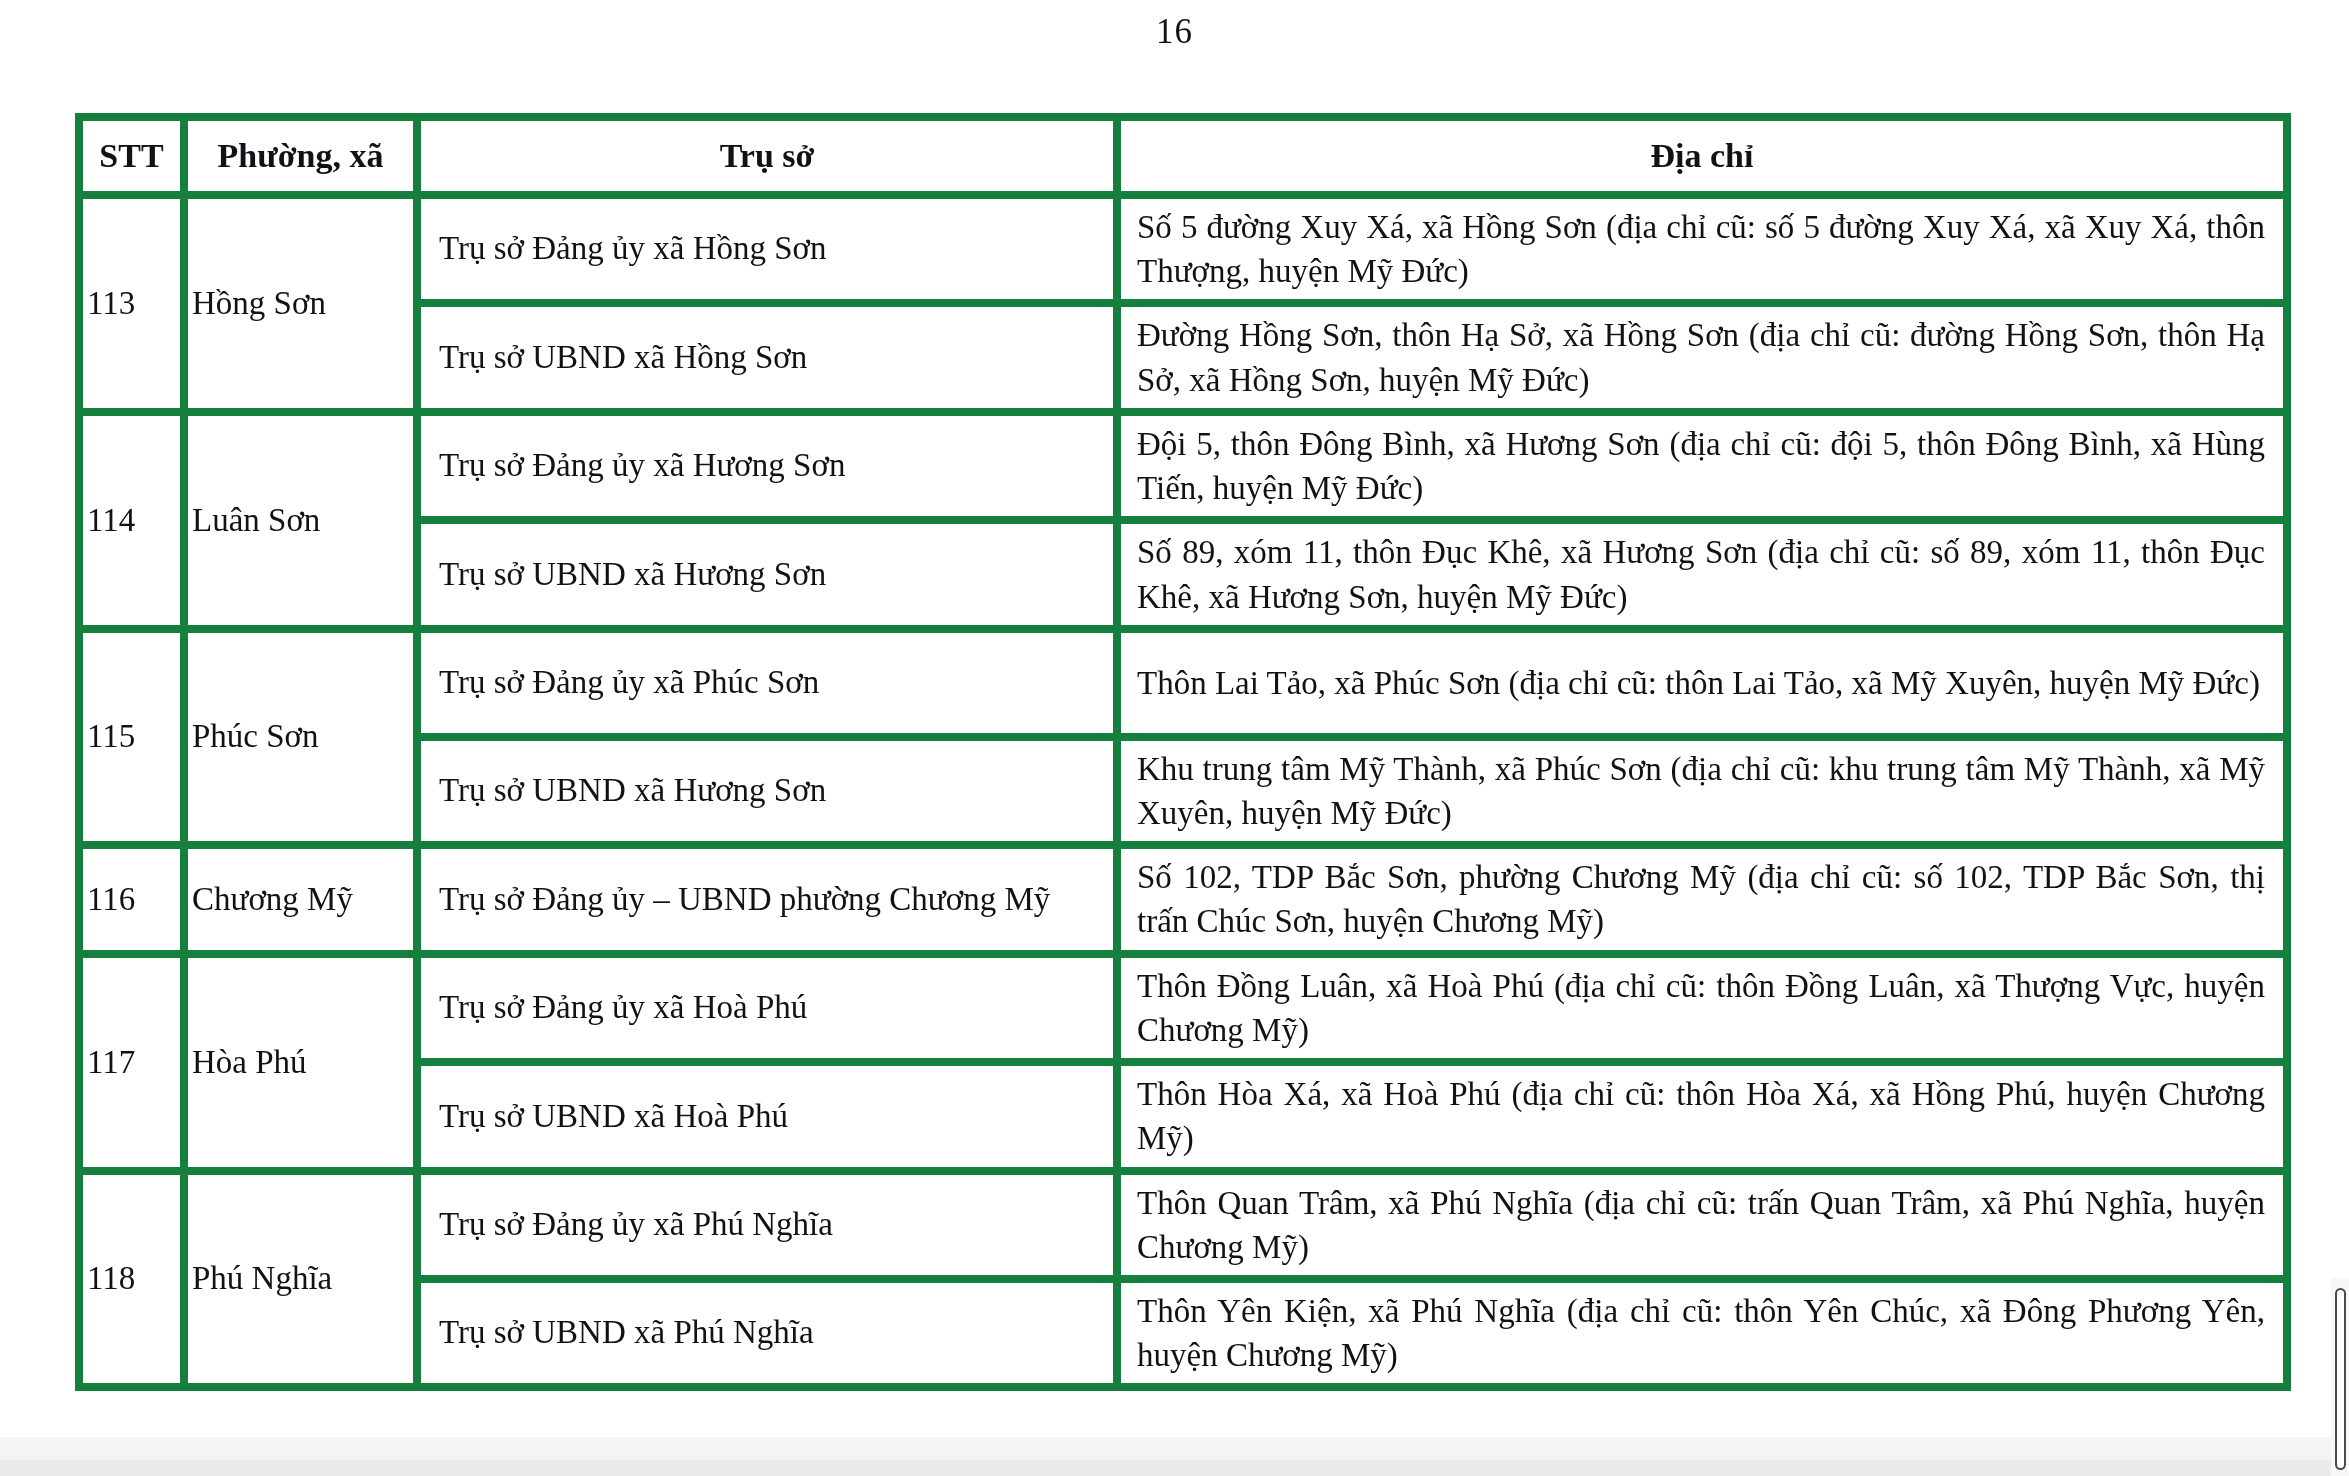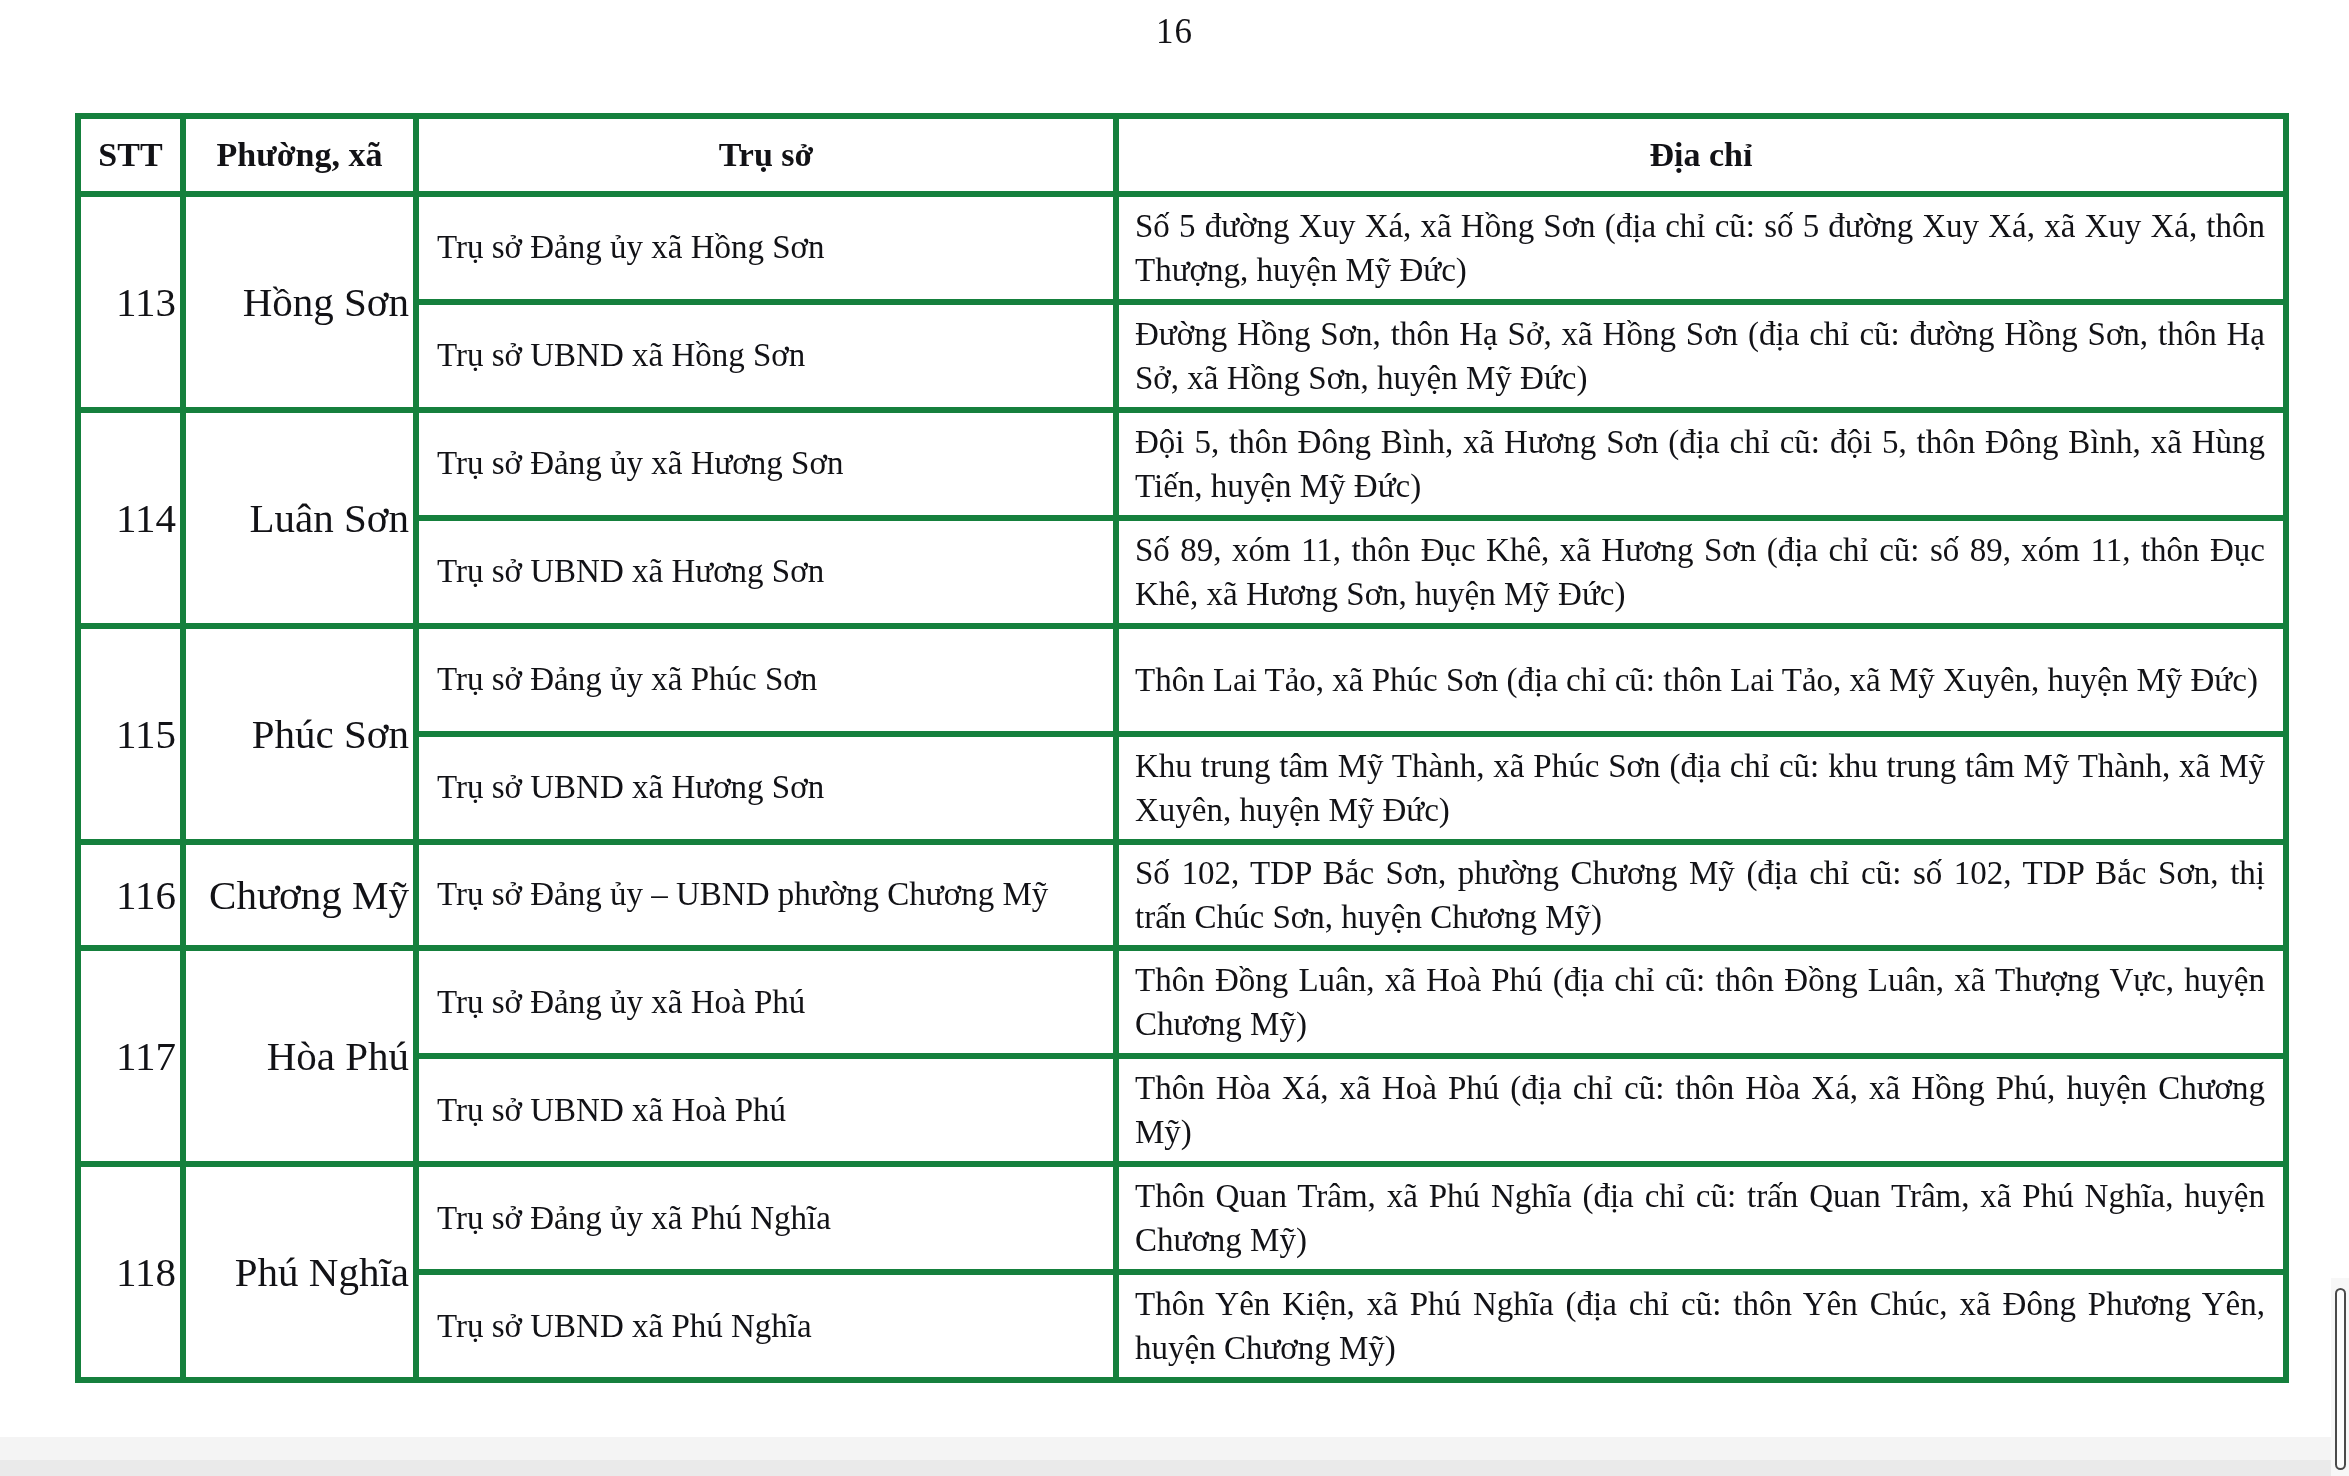--- a/index.html
+++ b/index.html
@@ -22,36 +22,36 @@
   }
   table.main-table {
     position: absolute;
     left: 75px; top: 113px;
     width: 2208px;
     border-collapse: collapse;
     table-layout: fixed;
     border: 3px solid #1c1c20;
   }
   .main-table td, .main-table th {
-    border: 6px solid #15803d;
+    border: 8px solid #15803d;
     overflow: hidden;
   }
   .main-table th {
     font-size: 34px;
     font-weight: bold;
     text-align: center;
     height: 78px;
     padding: 0 6px;
   }
   tr.sub-row { height: 108px; }
   tr.single-row { height: 84px; }
   td.stt-col, td.ward-col {
-    text-align: right;
+    text-align: left;
     vertical-align: middle;
-    font-size: 41px;
+    font-size: 33px;
     padding: 0 4px;
   }
   td.office-col {
     font-size: 33px;
     vertical-align: middle;
     padding: 6px 12px 6px 18px;
     line-height: 1.32;
     text-align: justify;
   }
   td.address-col {

